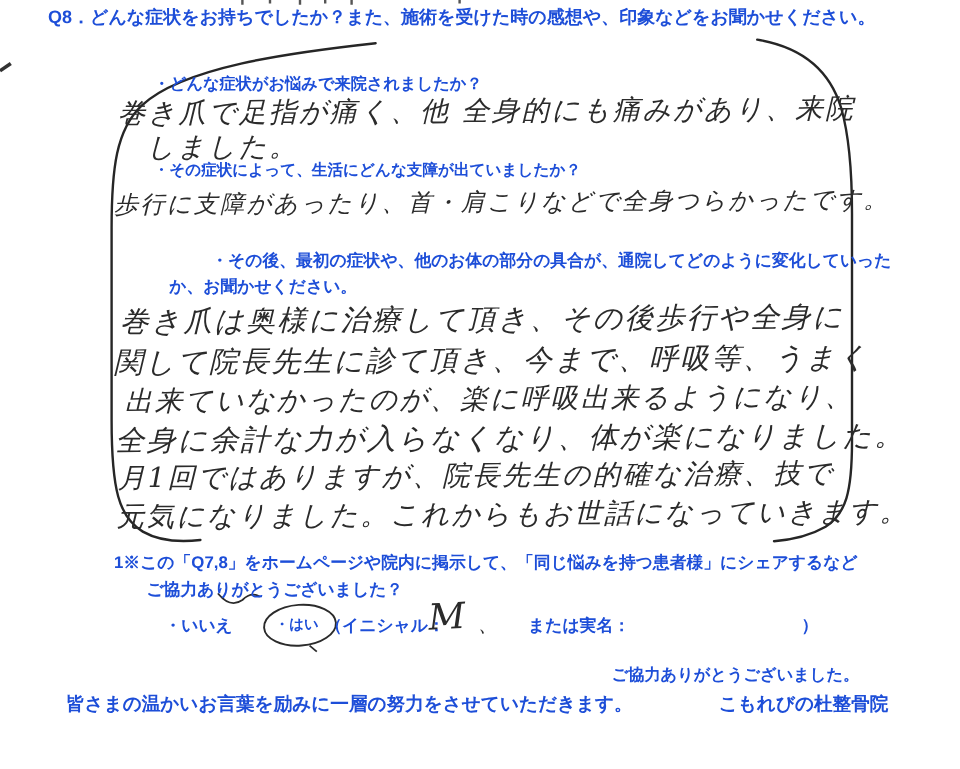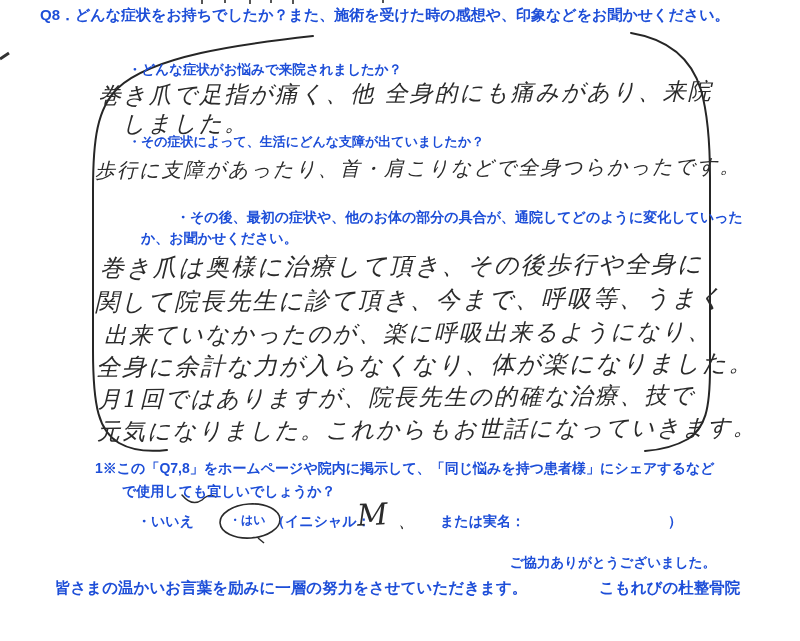--- a/index.html
+++ b/index.html
@@ -70,21 +70,21 @@
   <div class="print" style="left:141px; top:231px; font-size:14px;">か、お聞かせください。</div>
 
   <div class="hand" style="left:100px; top:254px; font-size:24px;">巻き爪は奥様に治療して頂き、その後歩行や全身に</div>
   <div class="hand" style="left:95px; top:288px; font-size:24px;">関して院長先生に診て頂き、今まで、呼吸等、うまく</div>
   <div class="hand" style="left:104px; top:322px; font-size:23px;">出来ていなかったのが、楽に呼吸出来るようになり、</div>
   <div class="hand" style="left:96px; top:353px; font-size:24px;">全身に余計な力が入らなくなり、体が楽になりました。</div>
   <div class="hand" style="left:98px; top:386px; font-size:23px;">月1回ではありますが、院長先生の的確な治療、技で</div>
   <div class="hand" style="left:97px; top:418px; font-size:23px;">元気になりました。これからもお世話になっていきます。</div>
 
   <div class="print" style="left:95px; top:461px; font-size:14px;">1※この「Q7,8」をホームページや院内に掲示して、「同じ悩みを持つ患者様」にシェアするなど</div>
-  <div class="print" style="left:122px; top:484px; font-size:14px;">で使用しても宜しいでしょうか？</div>
+  <div class="print" style="left:122px; top:484px; font-size:14px;">ご協力ありがとうございました？</div>
 
   <div class="print" style="left:137px; top:514px; font-size:14px;">・いいえ</div>
   <div class="print" style="left:229px; top:514px; font-size:12px;">・はい</div>
   <div class="print" style="left:271px; top:514px; font-size:14px;">（イニシャル：</div>
   <div class="hand" style="left:357px; top:500px; font-size:30px; letter-spacing:0; transform:rotate(-3deg);">M</div>
   <div class="hand" style="left:398px; top:512px; font-size:18px; letter-spacing:0;">、</div>
   <div class="print" style="left:440px; top:514px; font-size:14px;">または実名：</div>
   <div class="print" style="left:668px; top:514px; font-size:14px;">）</div>
 
   <div class="print bold" style="left:12px; top:556px; width:704px; text-align:right; font-size:13.5px;">ご協力ありがとうございました。</div>

